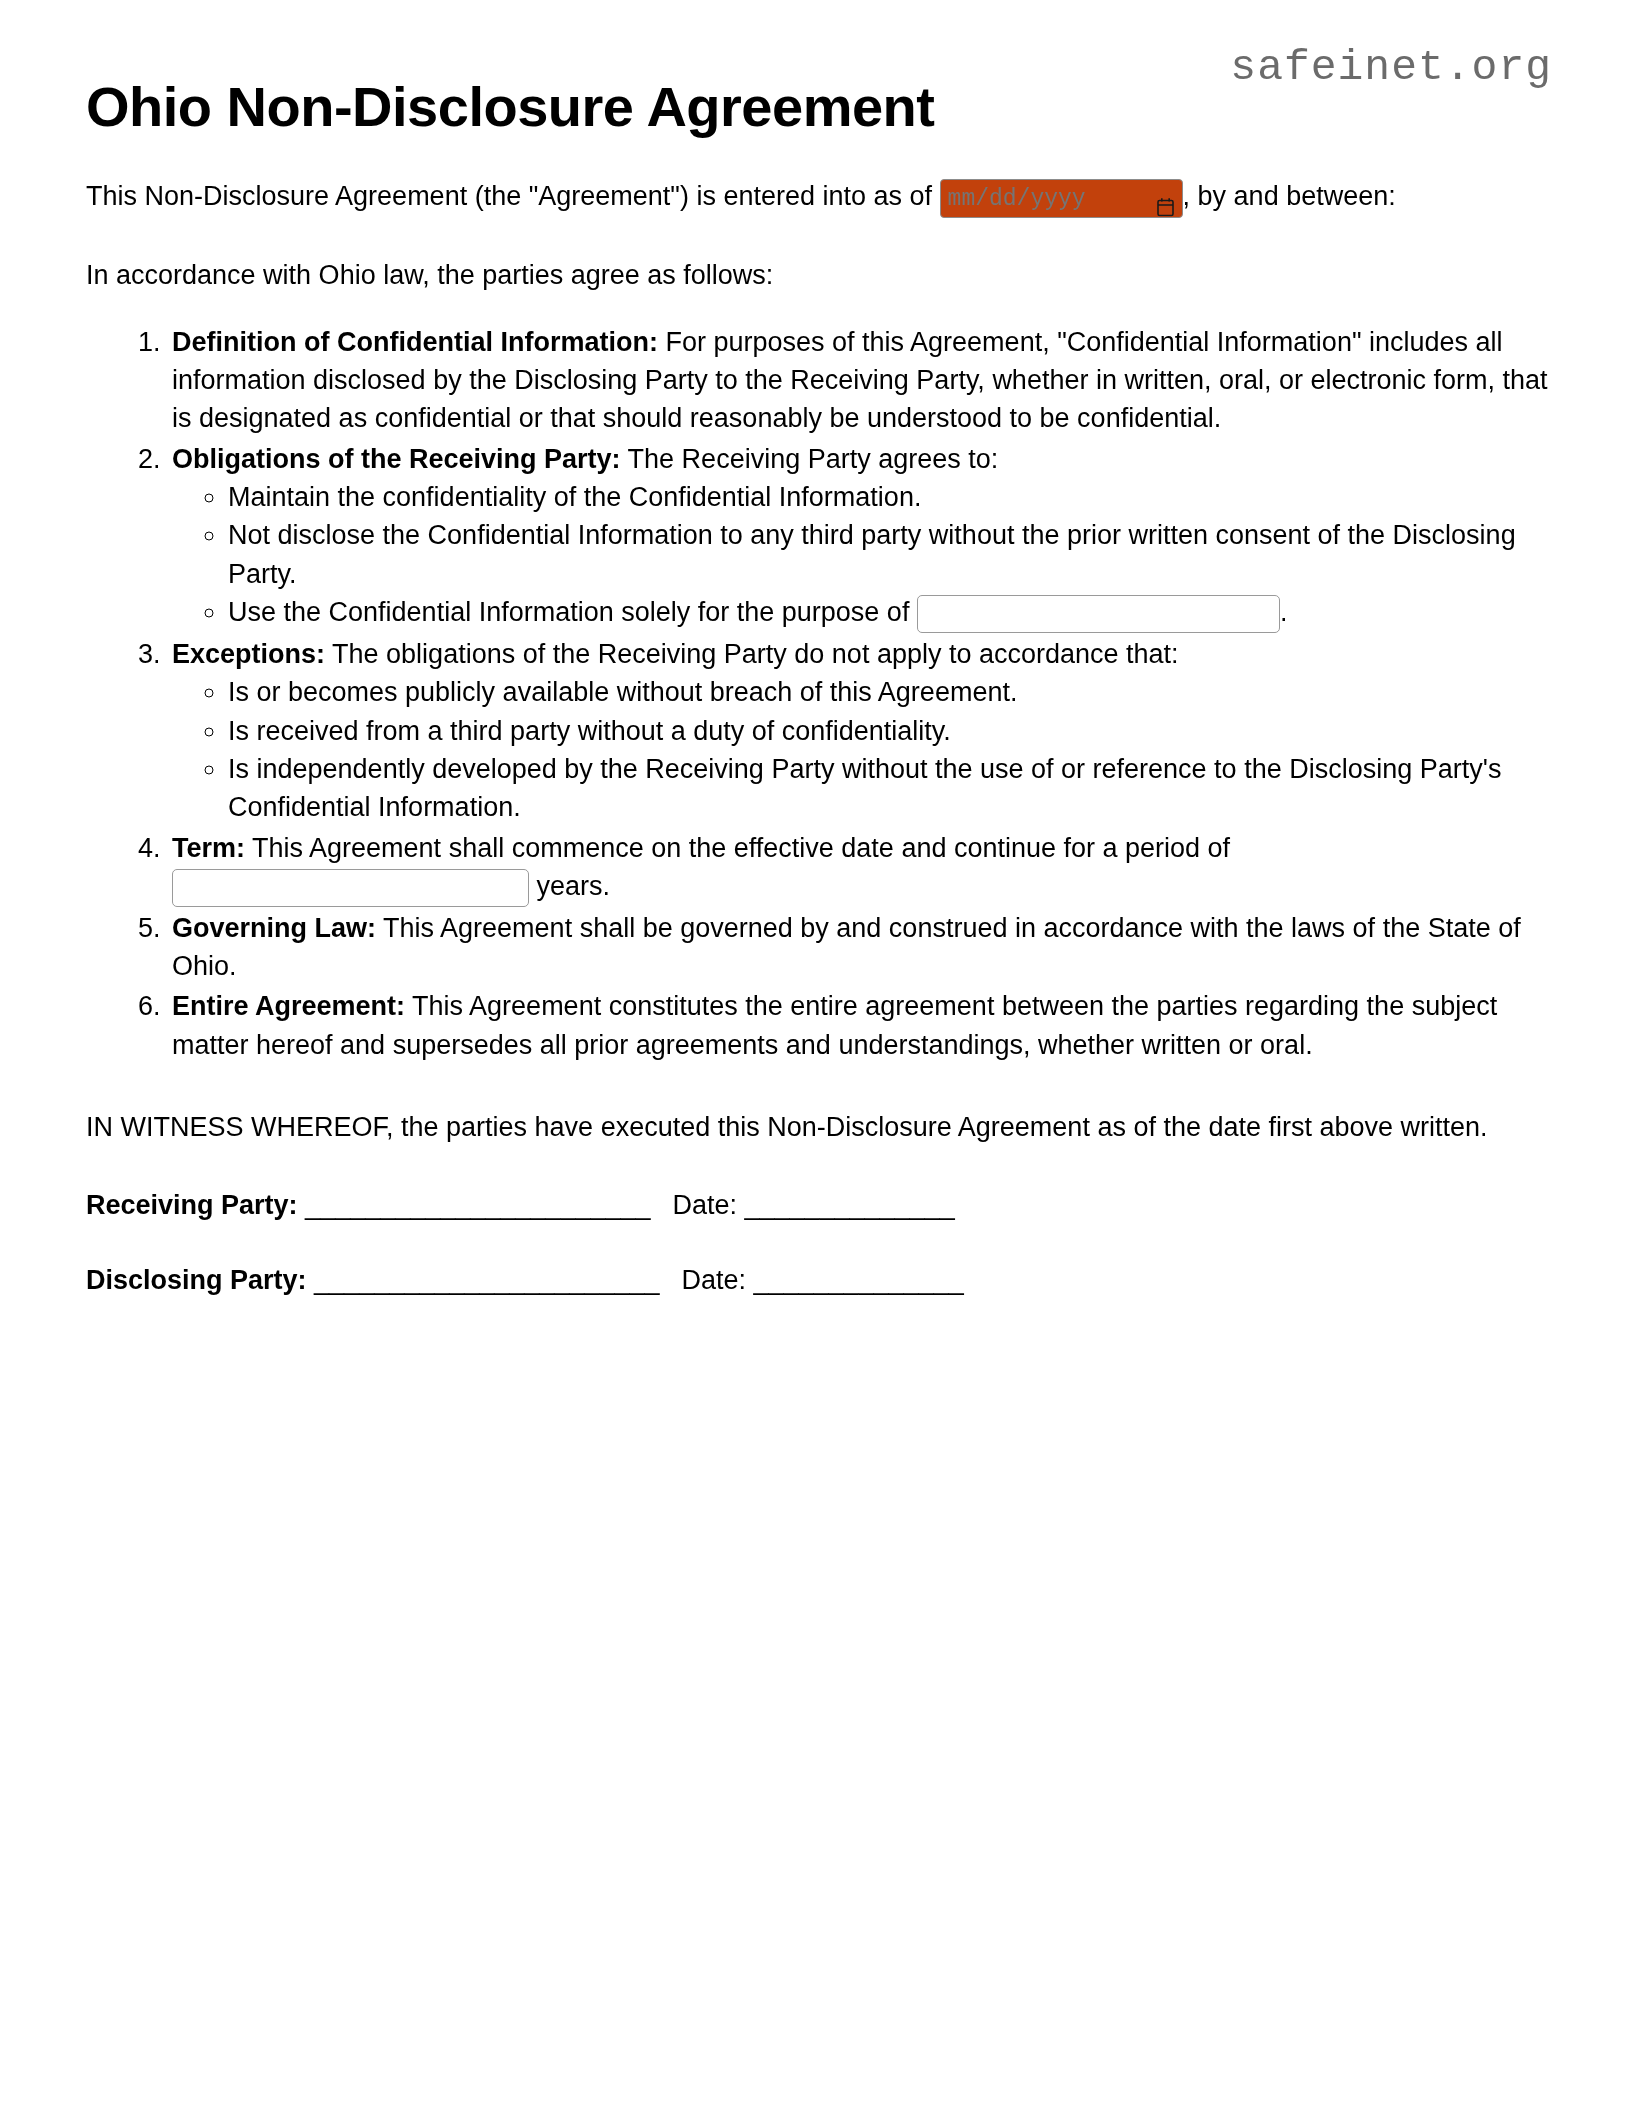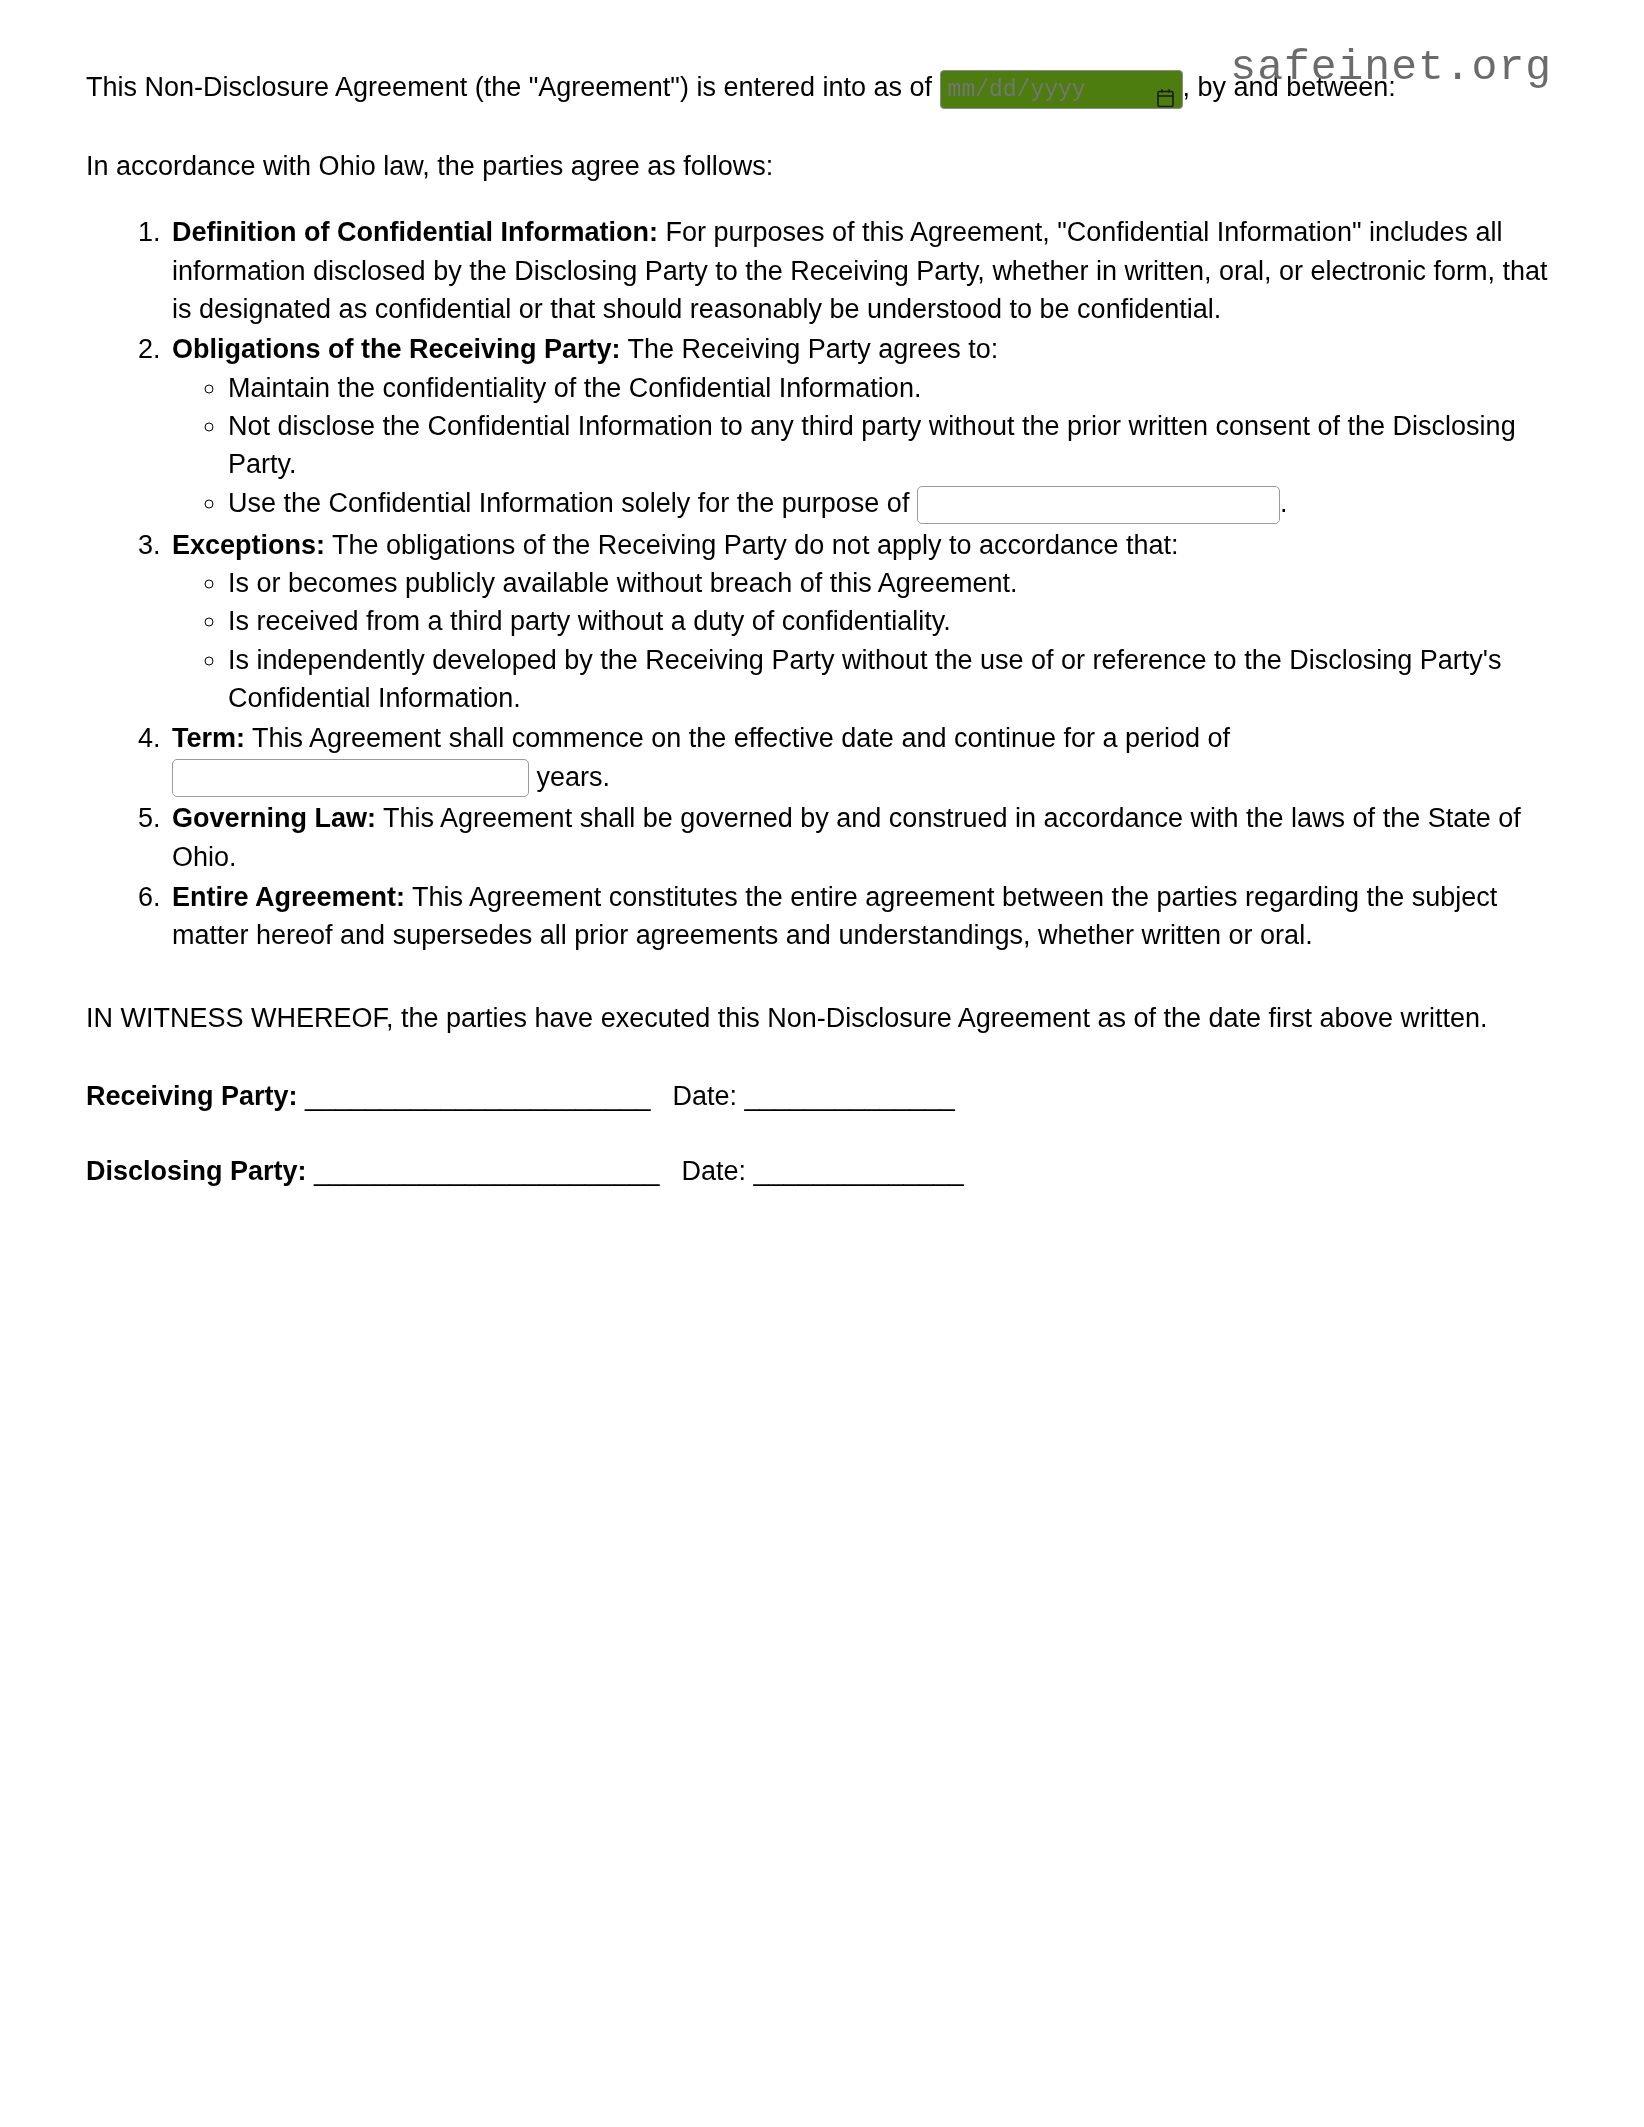--- a/index.html
+++ b/index.html
@@ -77,21 +77,21 @@
     display: inline-block;
     position: relative;
     vertical-align: middle;
   }
   input.datefield {
     font-family: "Liberation Mono", "DejaVu Sans Mono", monospace;
     font-size: 23px;
     letter-spacing: 0px;
     border: 1px solid #8c8c8c;
     border-radius: 4px;
-    background: #4d7c0f;
+    background: #c2410c;
     padding: 4px 34px 4px 7px;
     box-sizing: border-box;
     height: 39px;
     width: 243px;
     color: #000;
     vertical-align: middle;
   }
   .cal-icon {
     position: absolute;
     right: 9px;
@@ -139,20 +139,21 @@
   .sig-row .rule { letter-spacing: 0px; }
   .sig-gap { display: inline-block; width: 22px; }
 </style>
 </head>
 <body>
 
 <div class="page">
 
   <div class="watermark">safeinet.org</div>
 
+  <h1 class="doc-title">Ohio Non-Disclosure Agreement</h1>
 
   <p class="para">
     <span>This Non-Disclosure Agreement (the "Agreement") is entered into as of</span>
     <span class="date-wrap"><input class="datefield" type="text" placeholder="mm/dd/yyyy" style=""><span class="cal-icon"><svg width="17" height="19" viewBox="0 0 17 19" xmlns="http://www.w3.org/2000/svg">
             <rect x="1" y="3" width="15" height="15" rx="1.5" fill="none" stroke="#1a1a1a" stroke-width="1.6"></rect>
             <line x1="1" y1="7.5" x2="16" y2="7.5" stroke="#1a1a1a" stroke-width="1.6"></line>
             <line x1="4.8" y1="0.8" x2="4.8" y2="4" stroke="#1a1a1a" stroke-width="1.6"></line>
             <line x1="12.2" y1="0.8" x2="12.2" y2="4" stroke="#1a1a1a" stroke-width="1.6"></line>
           </svg></span></span><span>, by and between:</span>
   </p>

